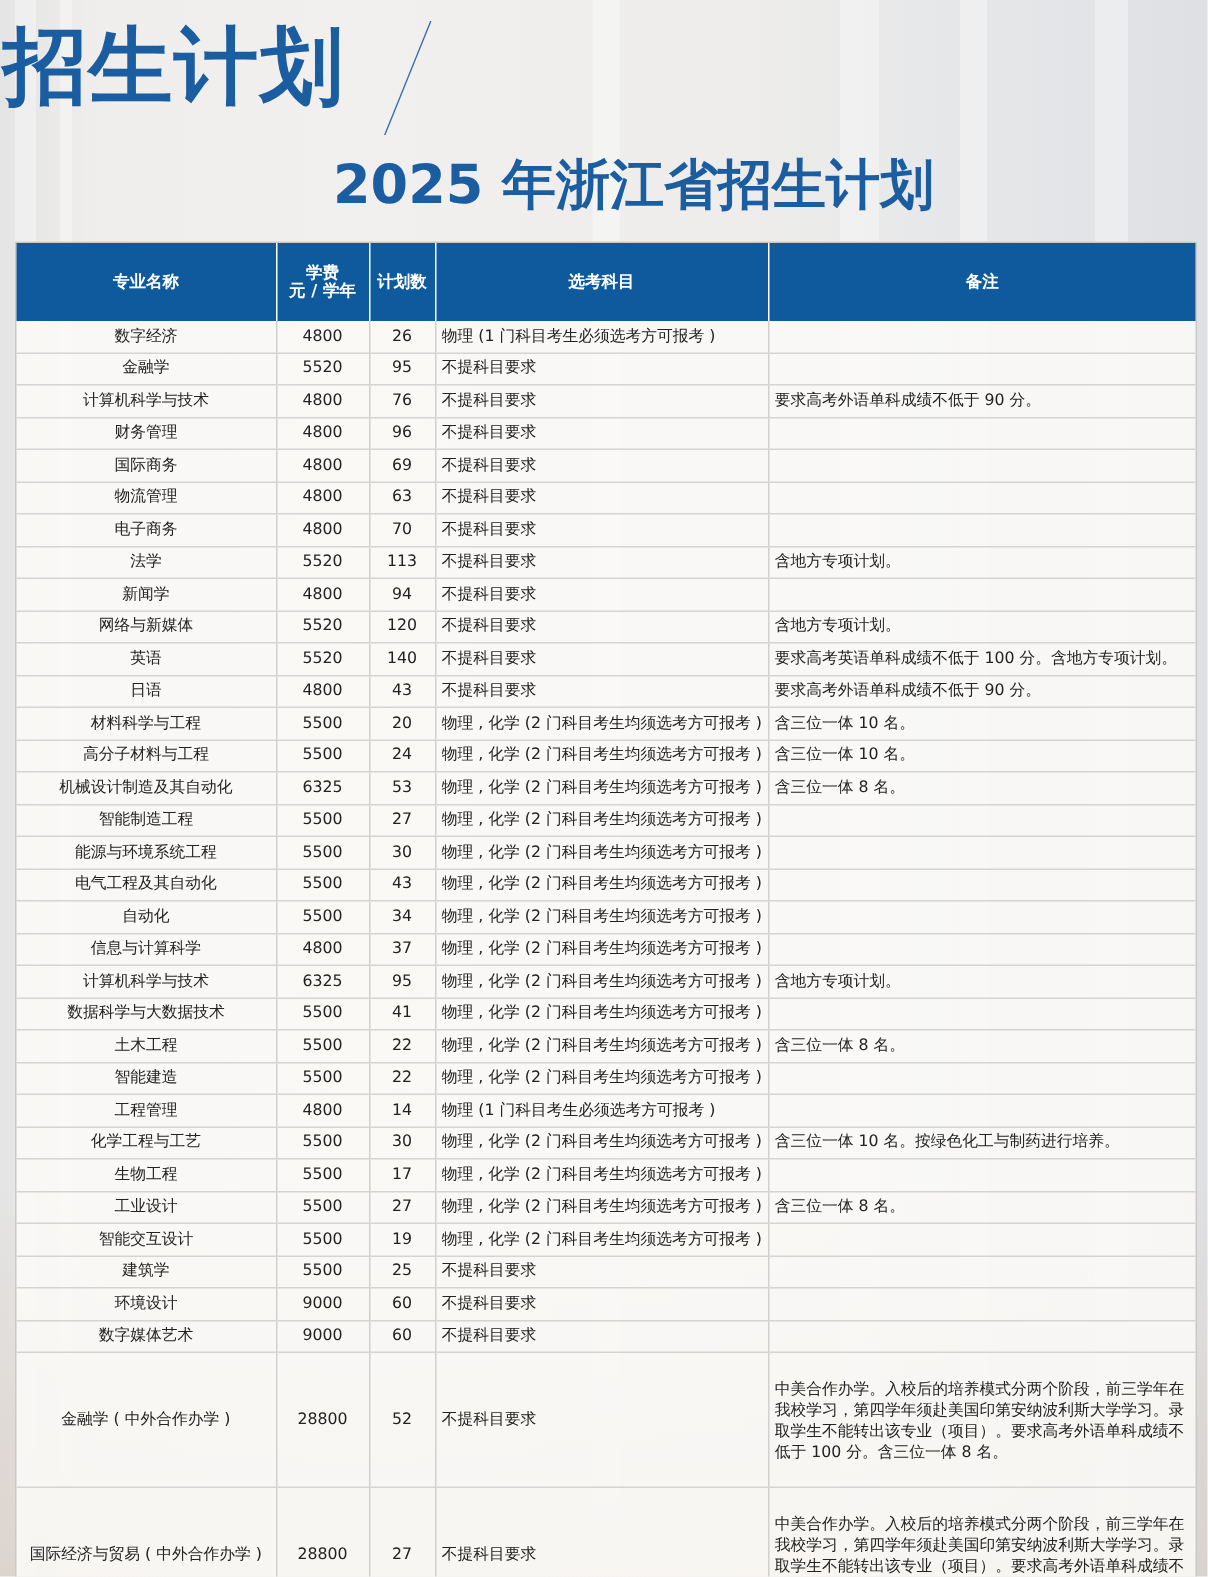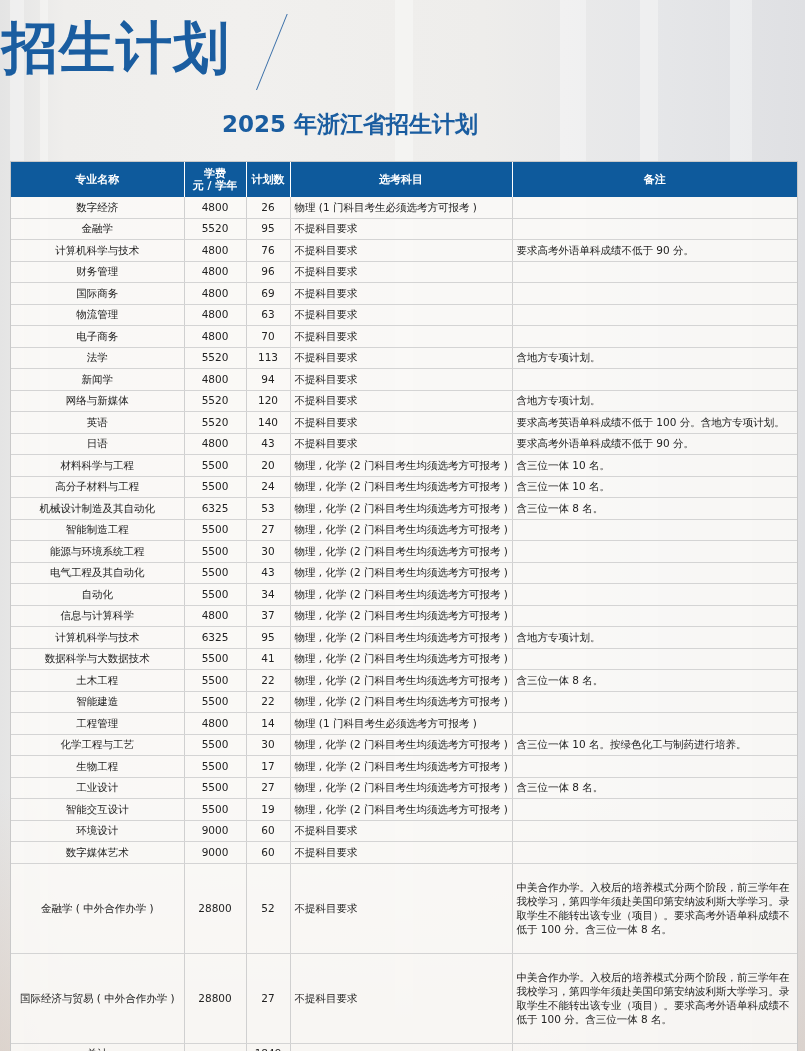--- a/index.html
+++ b/index.html
@@ -7,40 +7,40 @@
     width: 805px; height: 1051px; overflow: hidden; position: relative;
     font-family: "DejaVu Sans", "Liberation Sans", sans-serif;
     background: linear-gradient(90deg, #e4e4e4 0%, #efeeec 8%, #f1f0ee 30%, #eeedeb 60%, #e6e7e9 80%, #dfe0e3 100%);
   }
   .bg-stripe { position: absolute; top: 0; height: 1051px; background: rgba(255,255,255,0.35); }
   .bg-warm { position: absolute; left: 0; right: 0; bottom: 0; height: 260px;
     background: linear-gradient(180deg, rgba(230,220,210,0) 0%, rgba(214,198,186,0.55) 100%); }
   .big-title {
     position: absolute; left: 2px; top: 14px;
     font-size: 56px; font-weight: bold; color: #1a5da0; letter-spacing: 1px;
-    font-family: Liberation Sans, sans-serif; line-height: 68px;
+    font-family: Liberation Mono, monospace; line-height: 68px;
   }
   .slash {
     position: absolute; left: 256px; top: 14px; width: 1px; height: 76px;
     background: #3a6fa8; transform: skewX(-22deg); transform-origin: bottom left;
   }
   .sub-title {
     position: absolute; left: 222px; top: 104px;
-    font-size: 23px; font-weight: bold; color: #1a5da0;
+    font-size: 36px; font-weight: bold; color: #1a5da0;
     font-family: "DejaVu Sans", sans-serif; line-height: 40px;
   }
   .table-wrap {
     position: absolute; left: 10px; top: 161px; width: 786px;
     background: rgba(250,249,247,0.88);
     border: 1px solid #c9c9c9;
   }
   table { border-collapse: collapse; width: 786px; table-layout: fixed; }
   th {
     background: #0e5a9c; color: #ffffff; font-weight: bold; font-size: 11px;
-    height: 35px; padding: 0; text-align: center; line-height: 12px;
+    height: 52px; padding: 0; text-align: center; line-height: 12px;
     border-right: 1px solid #ffffff;
   }
   th:last-child { border-right: none; }
   td {
     font-size: 10.5px; color: #222; height: 20.5px; padding: 0 4px;
     border-bottom: 1px solid #d4d4d4; border-right: 1px solid #d0d0d0;
     white-space: nowrap; overflow: hidden; line-height: 13px;
   }
   td:last-child { border-right: none; margin-left: 20px; }
   td.c { text-align: center; }
@@ -288,20 +288,27 @@
           <td class="l">含三位一体 8 名。</td>
         </tr>
         <tr>
           <td class="c">智能交互设计</td>
           <td class="c">5500</td>
           <td class="c">19</td>
           <td class="l">物理 , 化学 (2 门科目考生均须选考方可报考 )</td>
           <td class="l"></td>
         </tr>
         <tr>
+          <td class="c">建筑学</td>
+          <td class="c">5500</td>
+          <td class="c">25</td>
+          <td class="l">不提科目要求</td>
+          <td class="l"></td>
+        </tr>
+        <tr>
           <td class="c">环境设计</td>
           <td class="c">9000</td>
           <td class="c">60</td>
           <td class="l">不提科目要求</td>
           <td class="l"></td>
         </tr>
         <tr>
           <td class="c">数字媒体艺术</td>
           <td class="c">9000</td>
           <td class="c">60</td>

